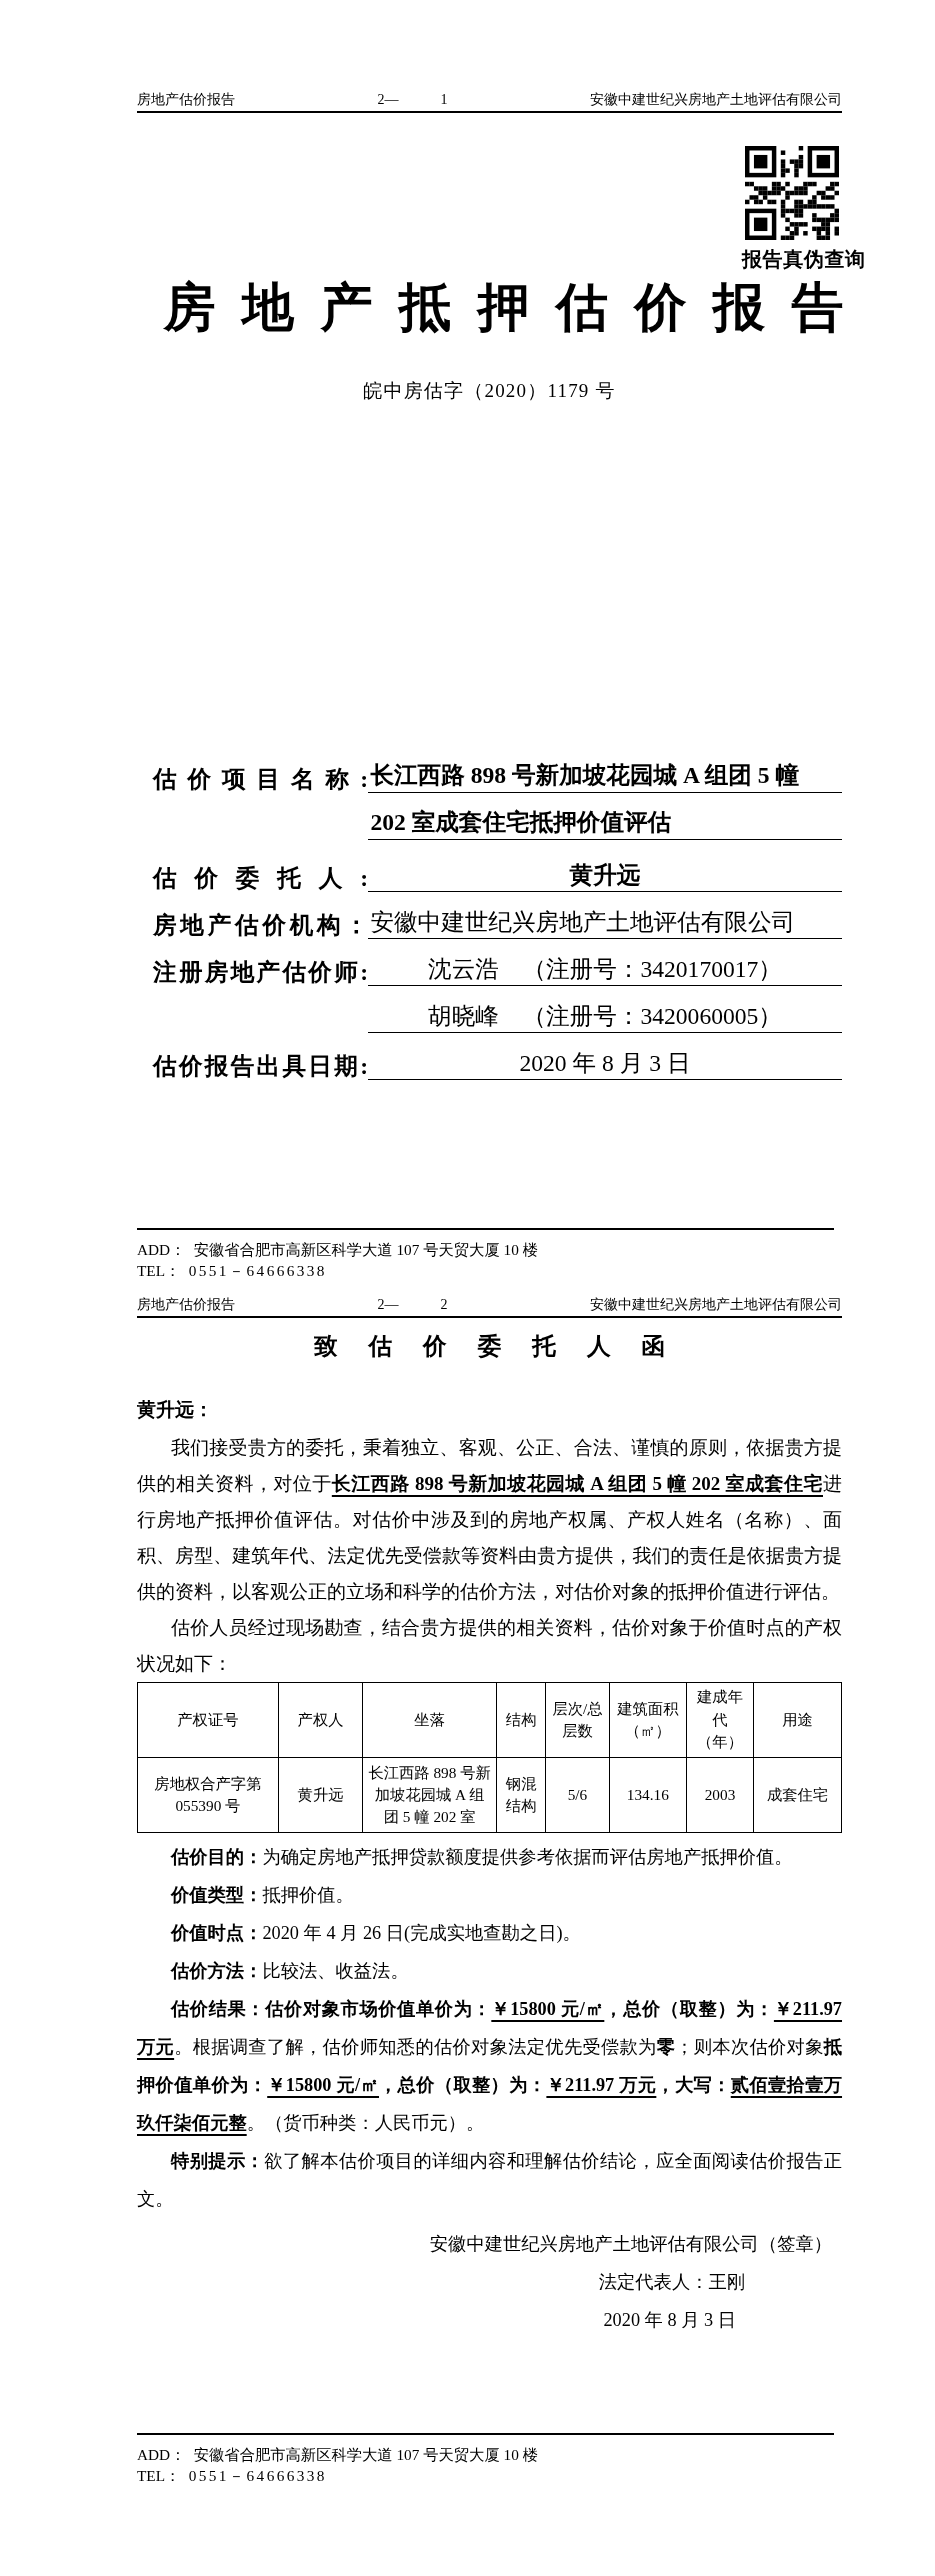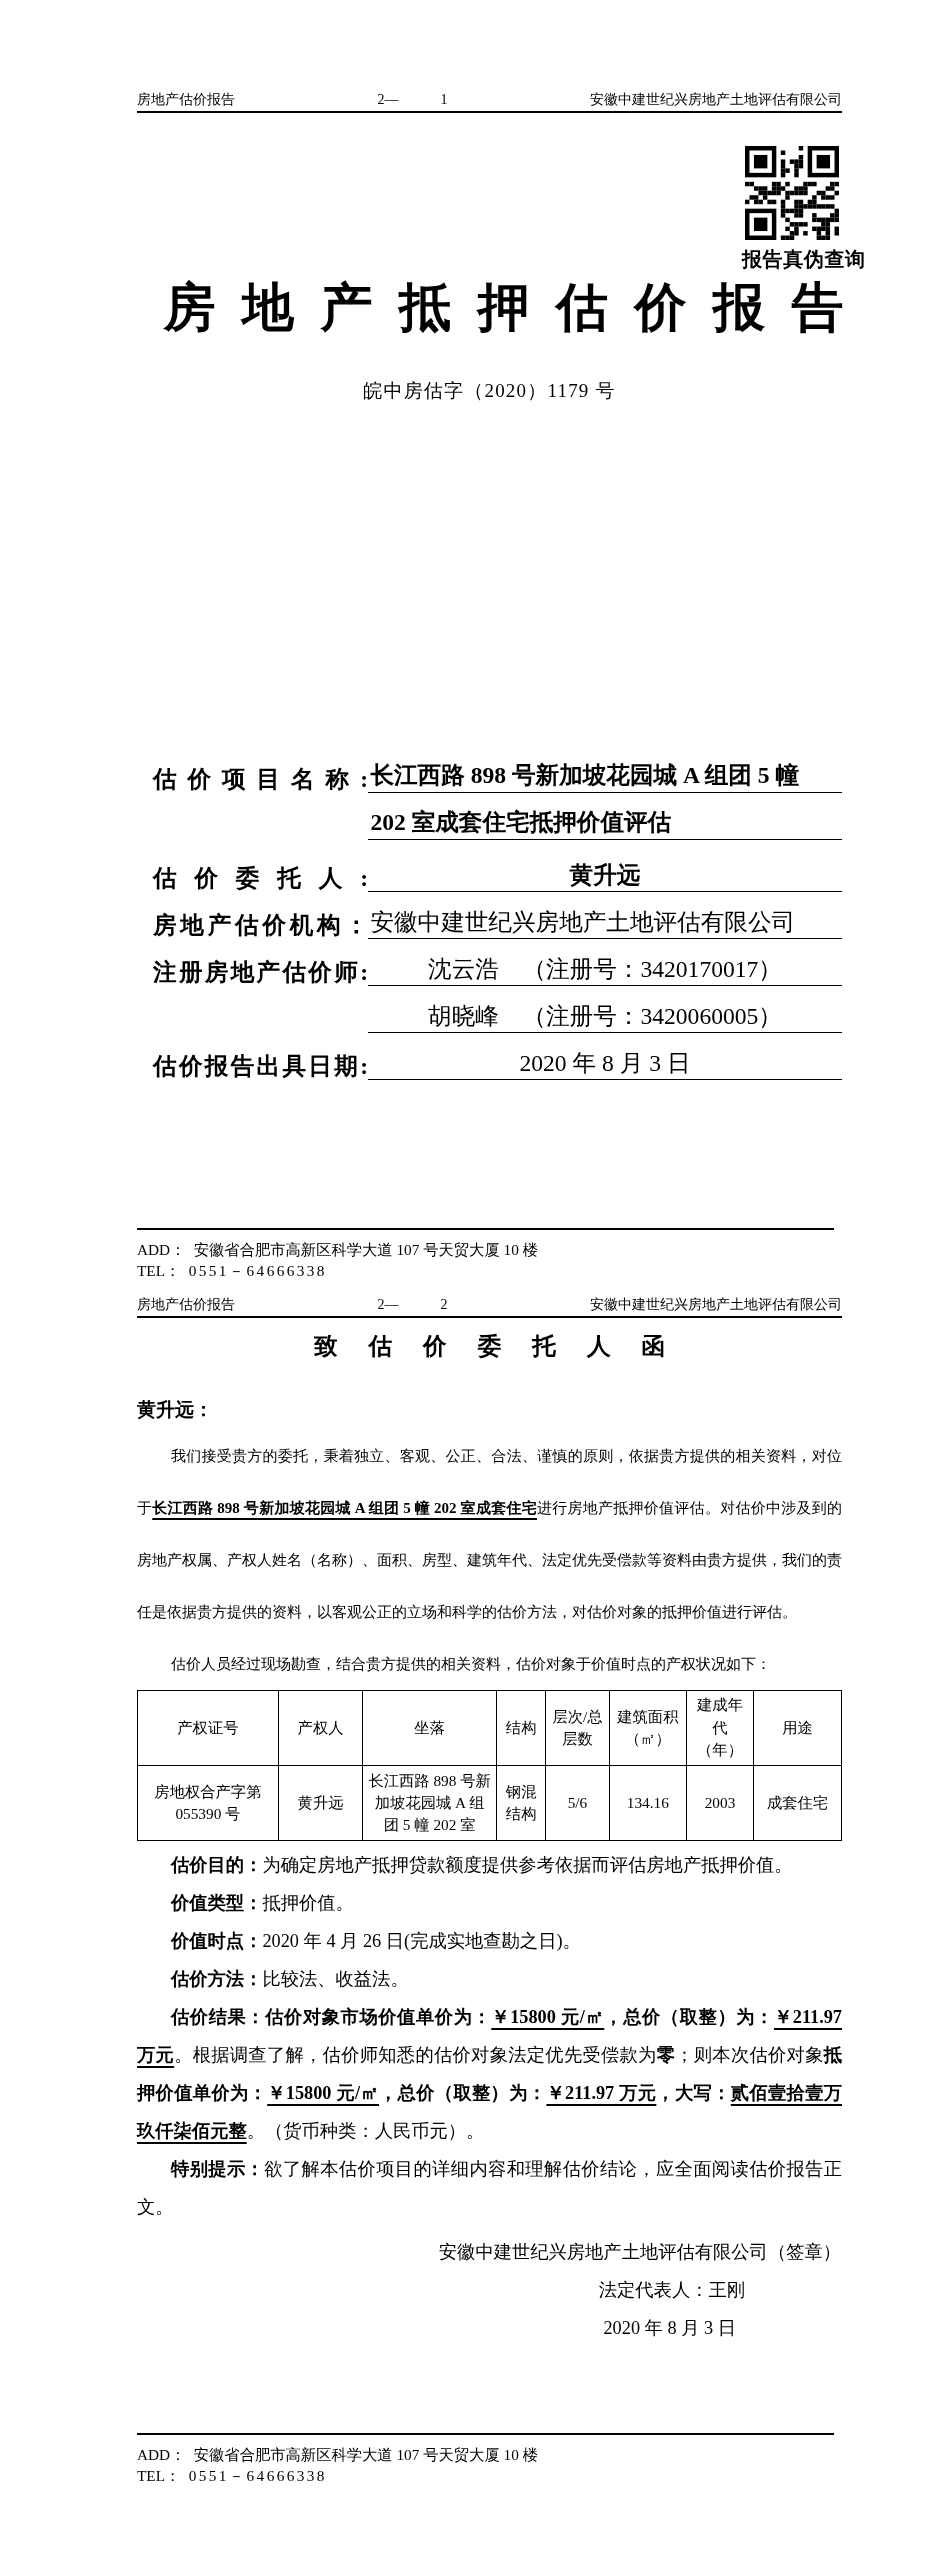--- a/index.html
+++ b/index.html
@@ -62,21 +62,21 @@
   .p2-header{position:absolute;top:1297px;left:137px;right:94px;}
   .p2-content{position:absolute;top:1328px;left:137px;right:94px;}
 
   .letter-title{
     margin-top:3.5px;text-align:center;
     font-size:23.6px;font-weight:bold;line-height:28px;
     letter-spacing:31px;text-indent:31px;white-space:nowrap;
   }
   .salutation{margin-top:38px;font-size:19px;font-weight:bold;line-height:23.6px;}
 
-  .body-text{font-size:15px;line-height:52px;text-align:justify;}
+  .body-text{font-size:19px;line-height:36px;text-align:justify;}
   .body-text p{margin:0;text-indent:34px;}
   .paras{margin-top:8.8px;}
 
   .bu{
     font-weight:bold;
     text-decoration:underline;
     text-decoration-thickness:1.8px;
     text-underline-offset:5.3px;
   }
   .b{font-weight:bold;}
@@ -96,21 +96,21 @@
 
   .items{margin-top:4.7px;}
   .item-line{font-size:18.3px;line-height:38px;text-indent:34px;}
   .item-label{font-weight:bold;}
 
   .result-para{margin-top:0;font-size:18.3px;line-height:38px;text-align:justify;}
   .result-para p{margin:0;text-indent:34px;}
 
   .signature{margin-top:7px;font-size:18.3px;line-height:38px;}
   .sig-line{text-align:right;}
-  .sig-company{margin-right:1px;}
+  .sig-company{margin-right:10px;}
   .sig-rep{margin-right:97px;}
   .sig-date{margin-right:106px;}
 </style>
 </head>
 <body>
 
 <div id="doc">
 
   <div class="content">
 

